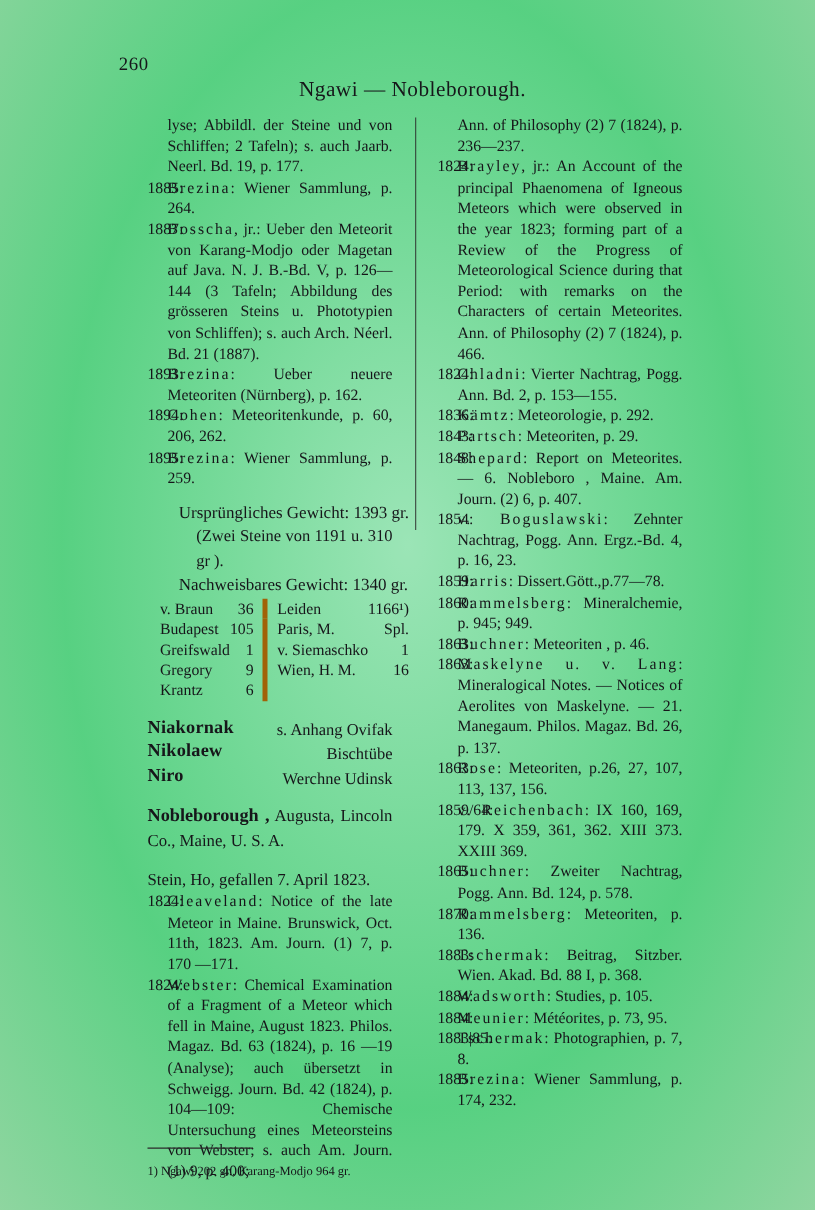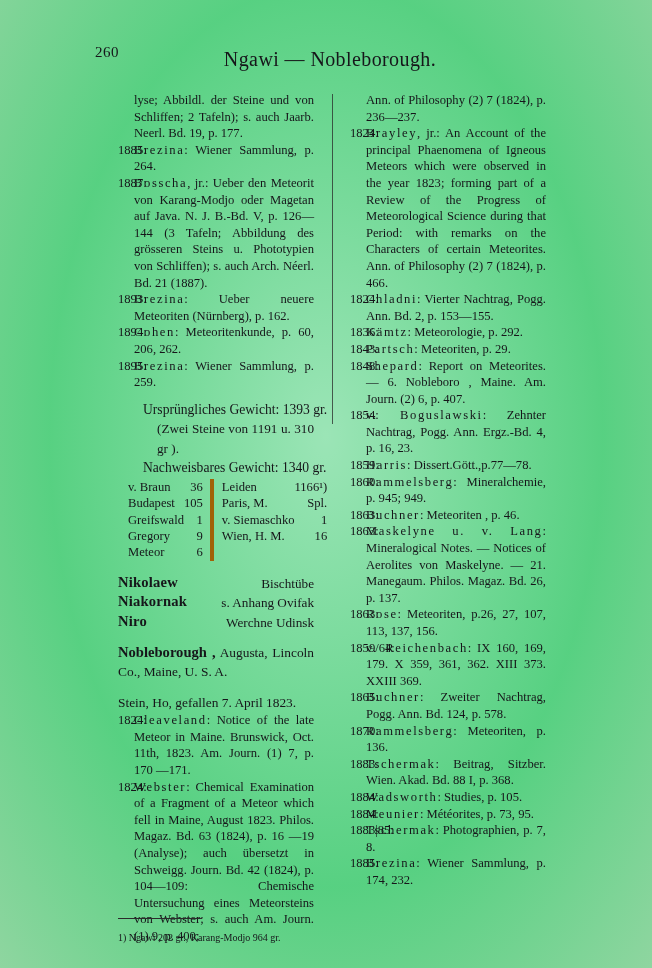--- a/index.html
+++ b/index.html
@@ -40,24 +40,24 @@
   .folio {
     position: absolute;
     left: 0;
     top: 0;
     font-size: 15px;
     letter-spacing: 0.5px;
   }
   .running-title {
     position: absolute;
     left: 0;
-    top: 4px;
+    top: 18px;
     width: 470px;
     text-align: center;
-    font-size: 20px;
+    font-size: 17px;
     letter-spacing: 0.4px;
   }
   .columns {
     position: absolute;
     top: 92px;
     left: 118px;
     width: 428px;
     height: 830px;
   }
   .col {
@@ -233,36 +233,36 @@
           <td class="name2">v. Siemaschko</td>
           <td class="num2">1</td>
         </tr>
         <tr>
           <td class="name">Gregory</td>
           <td class="num">9</td>
           <td class="name2">Wien, H. M.</td>
           <td class="num2">16</td>
         </tr>
         <tr>
-          <td class="name">Meteor</td>
+          <td class="name">Krantz</td>
           <td class="num">6</td>
           <td class="name2"></td>
           <td class="num2"></td>
         </tr>
       </tbody>
         </table>
 
       <div class="bignames">
         <div class="bigrow">
+          <span class="lead">Niakornak</span>
+          <span class="tail">s. Anhang Ovifak</span>
+        </div>
+        <div class="bigrow">
           <span class="lead">Nikolaew</span>
           <span class="tail">Bischtübe</span>
-        </div>
-        <div class="bigrow">
-          <span class="lead">Niakornak</span>
-          <span class="tail">s. Anhang Ovifak</span>
         </div>
         <div class="bigrow">
           <span class="lead">Niro</span>
           <span class="tail">Werchne Udinsk</span>
         </div>
       </div>
 
       <div class="nobleborough">
         <span class="lead">Nobleborough ,</span>
         <span>Augusta, Lincoln Co., Maine, U. S. A.</span>

